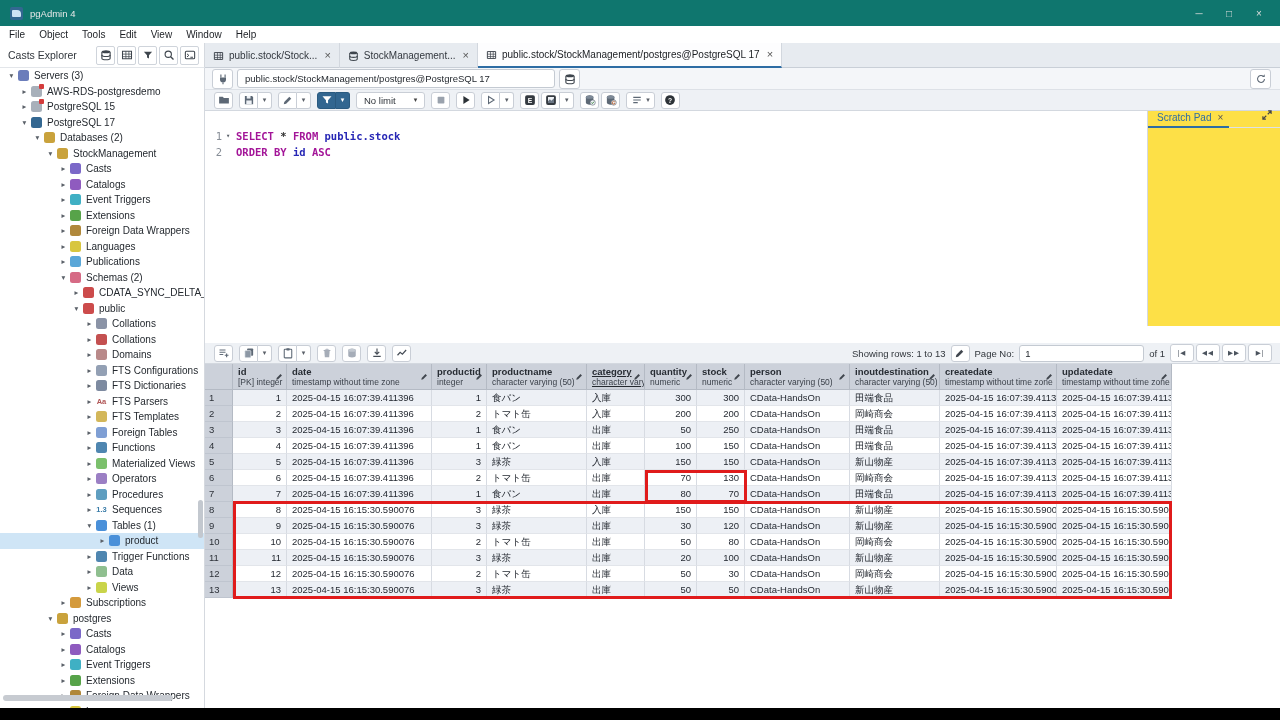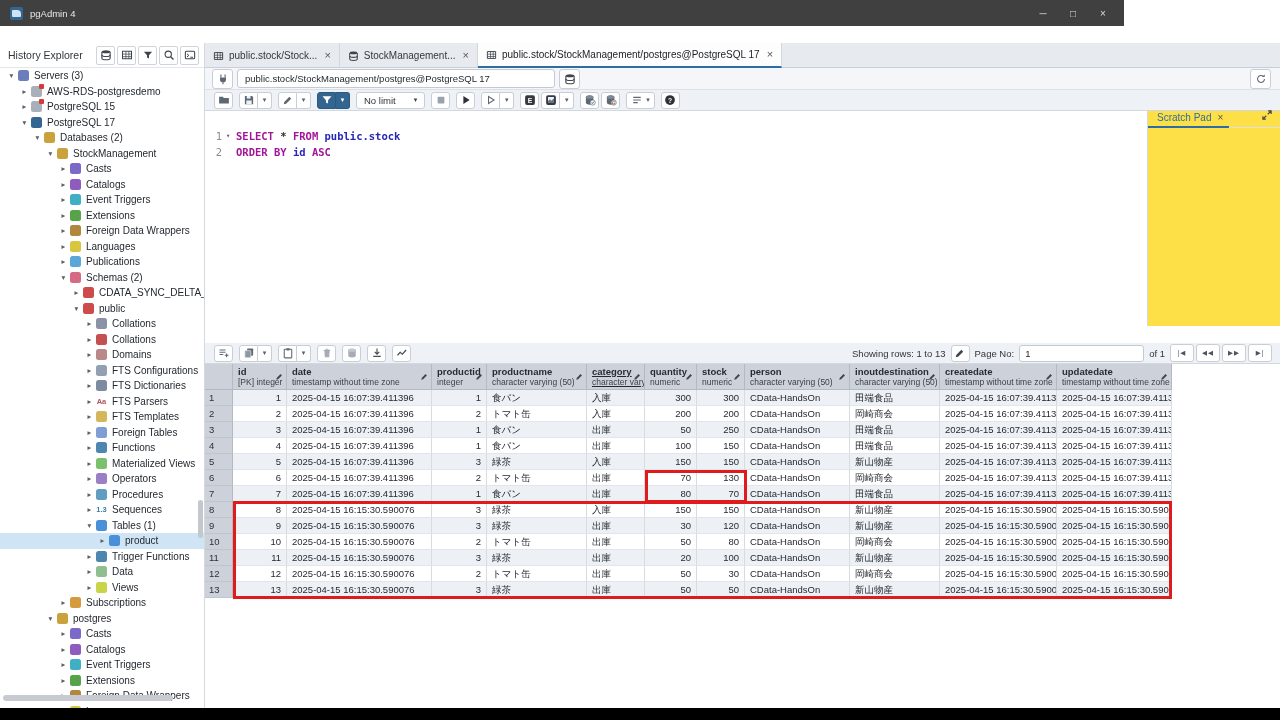--- a/index.html
+++ b/index.html
@@ -1,19 +1,19 @@
 <!DOCTYPE html>
 <html><head>
 <meta charset="utf-8">
 <style>
   html,body{margin:0;padding:0;background:#000;}
   .app{position:relative;width:1280px;height:720px;background:#fff;overflow:hidden;
        font-family:"Liberation Sans",sans-serif;color:#24292f;}
   
-  .titlebar{position:absolute;left:0;top:0;width:1124px;height:26px;background:#404040;
+  .titlebar{position:absolute;left:0;top:0;width:1280px;height:26px;background:#0f766e;
             display:flex;align-items:center;color:#fff;}
   .tb-logo{width:13px;height:13px;margin-left:10px;border-radius:2px;background:#336791;position:relative;flex:0 0 auto;}
   .tb-logo::after{content:"";position:absolute;left:2px;top:3px;width:9px;height:7px;background:#cfe3f5;border-radius:1px 4px 1px 1px;}
   .tb-title{font-size:9.5px;margin-left:7px;color:#e8e8e8;}
   .winctls{margin-left:auto;display:flex;align-items:center;margin-right:6px;}
   .winctl{width:30px;text-align:center;font-size:10px;color:#ddd;cursor:default;}
   
   .menubar{position:absolute;left:0;top:26px;width:1280px;height:17px;background:#fff;
            display:flex;align-items:center;gap:14px;padding-left:9px;font-size:10px;color:#1c1f24;box-sizing:border-box;}
   
@@ -136,23 +136,32 @@
   <div class="titlebar">
     <div class="tb-logo"></div>
     <div class="tb-title">pgAdmin 4</div>
     <div class="winctls">
       <span class="winctl">─</span>
       <span class="winctl">□</span>
       <span class="winctl">×</span>
     </div>
   </div>
 
+  <div class="menubar" id="menubar">
+      <span>File</span>
+      <span>Object</span>
+      <span>Tools</span>
+      <span>Edit</span>
+      <span>View</span>
+      <span>Window</span>
+      <span>Help</span>
+    </div>
 
   <div class="oehead">
-    <span class="oet">History Explorer</span>
+    <span class="oet">Casts Explorer</span>
     <span class="oebtns" id="oebtns">
         <span class="oebtn">
           <span class="svgi" style="display: inline-flex;">
             <svg viewBox="0 0 16 16" style="width: 12px; height: 12px;">
               <ellipse cx="8" cy="3.6" rx="5.5" ry="2" fill="#3e454d"></ellipse>
               <path d="M2.5 3.6v8.8c0 1.1 2.5 2 5.5 2s5.5-.9 5.5-2V3.6" fill="none" stroke="#3e454d" stroke-width="1.5"></path>
               <path d="M2.5 8c0 1.1 2.5 2 5.5 2s5.5-.9 5.5-2" fill="none" stroke="#3e454d" stroke-width="1.5"></path>
             </svg>
           </span>
         </span>

